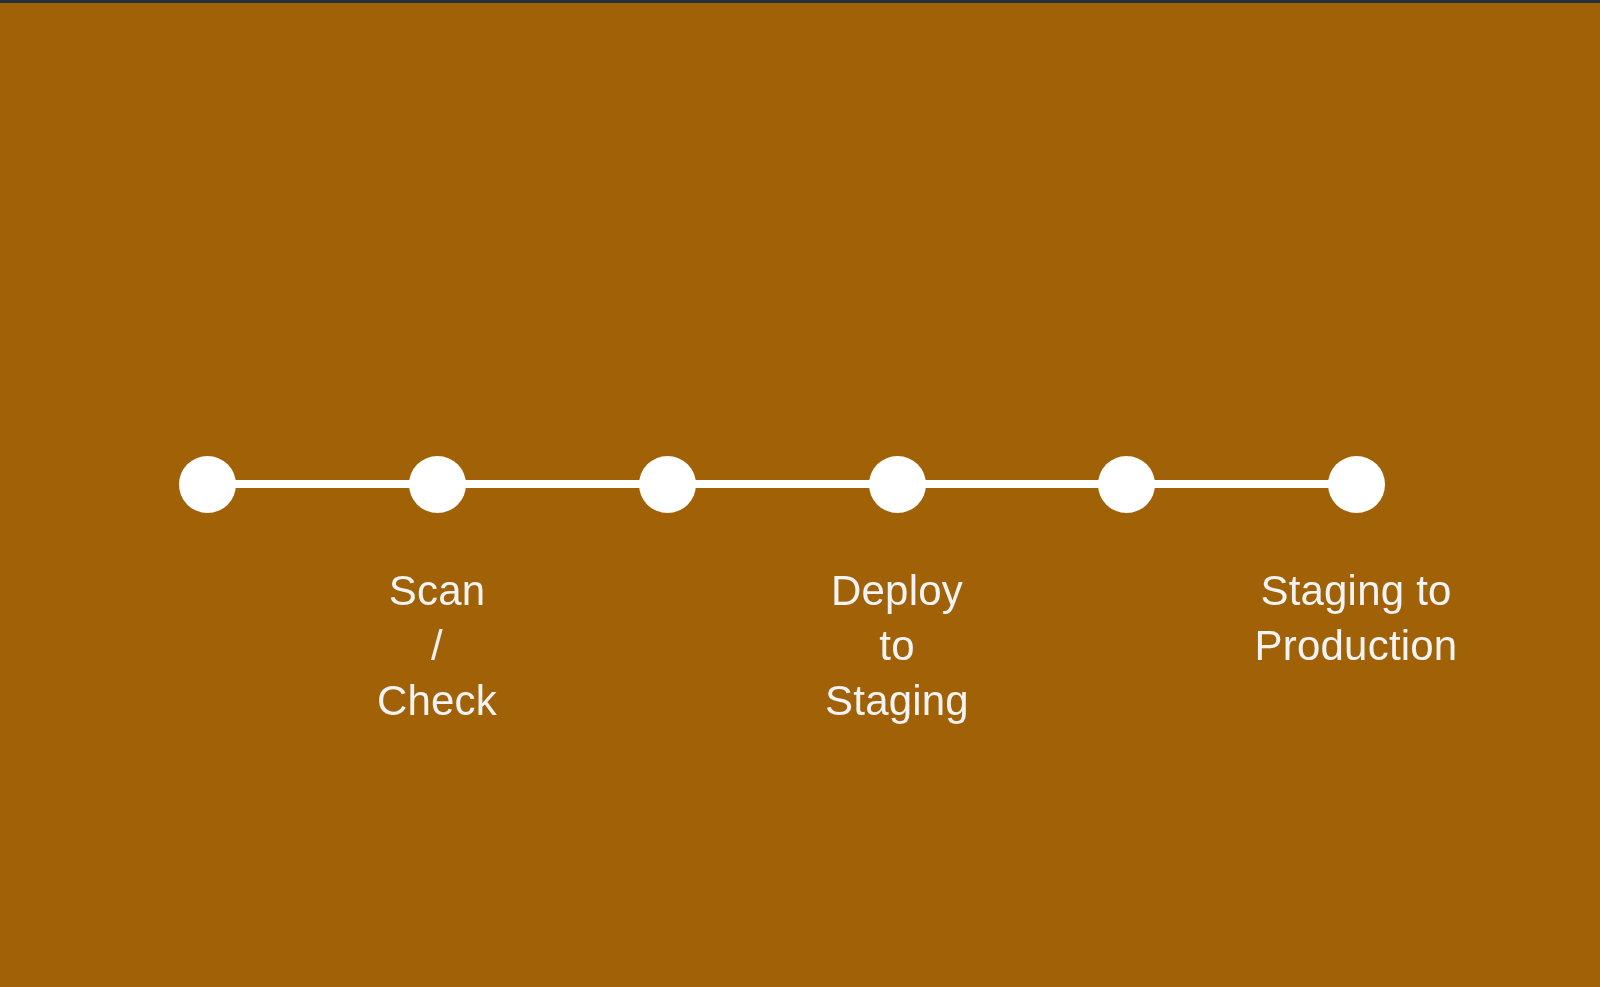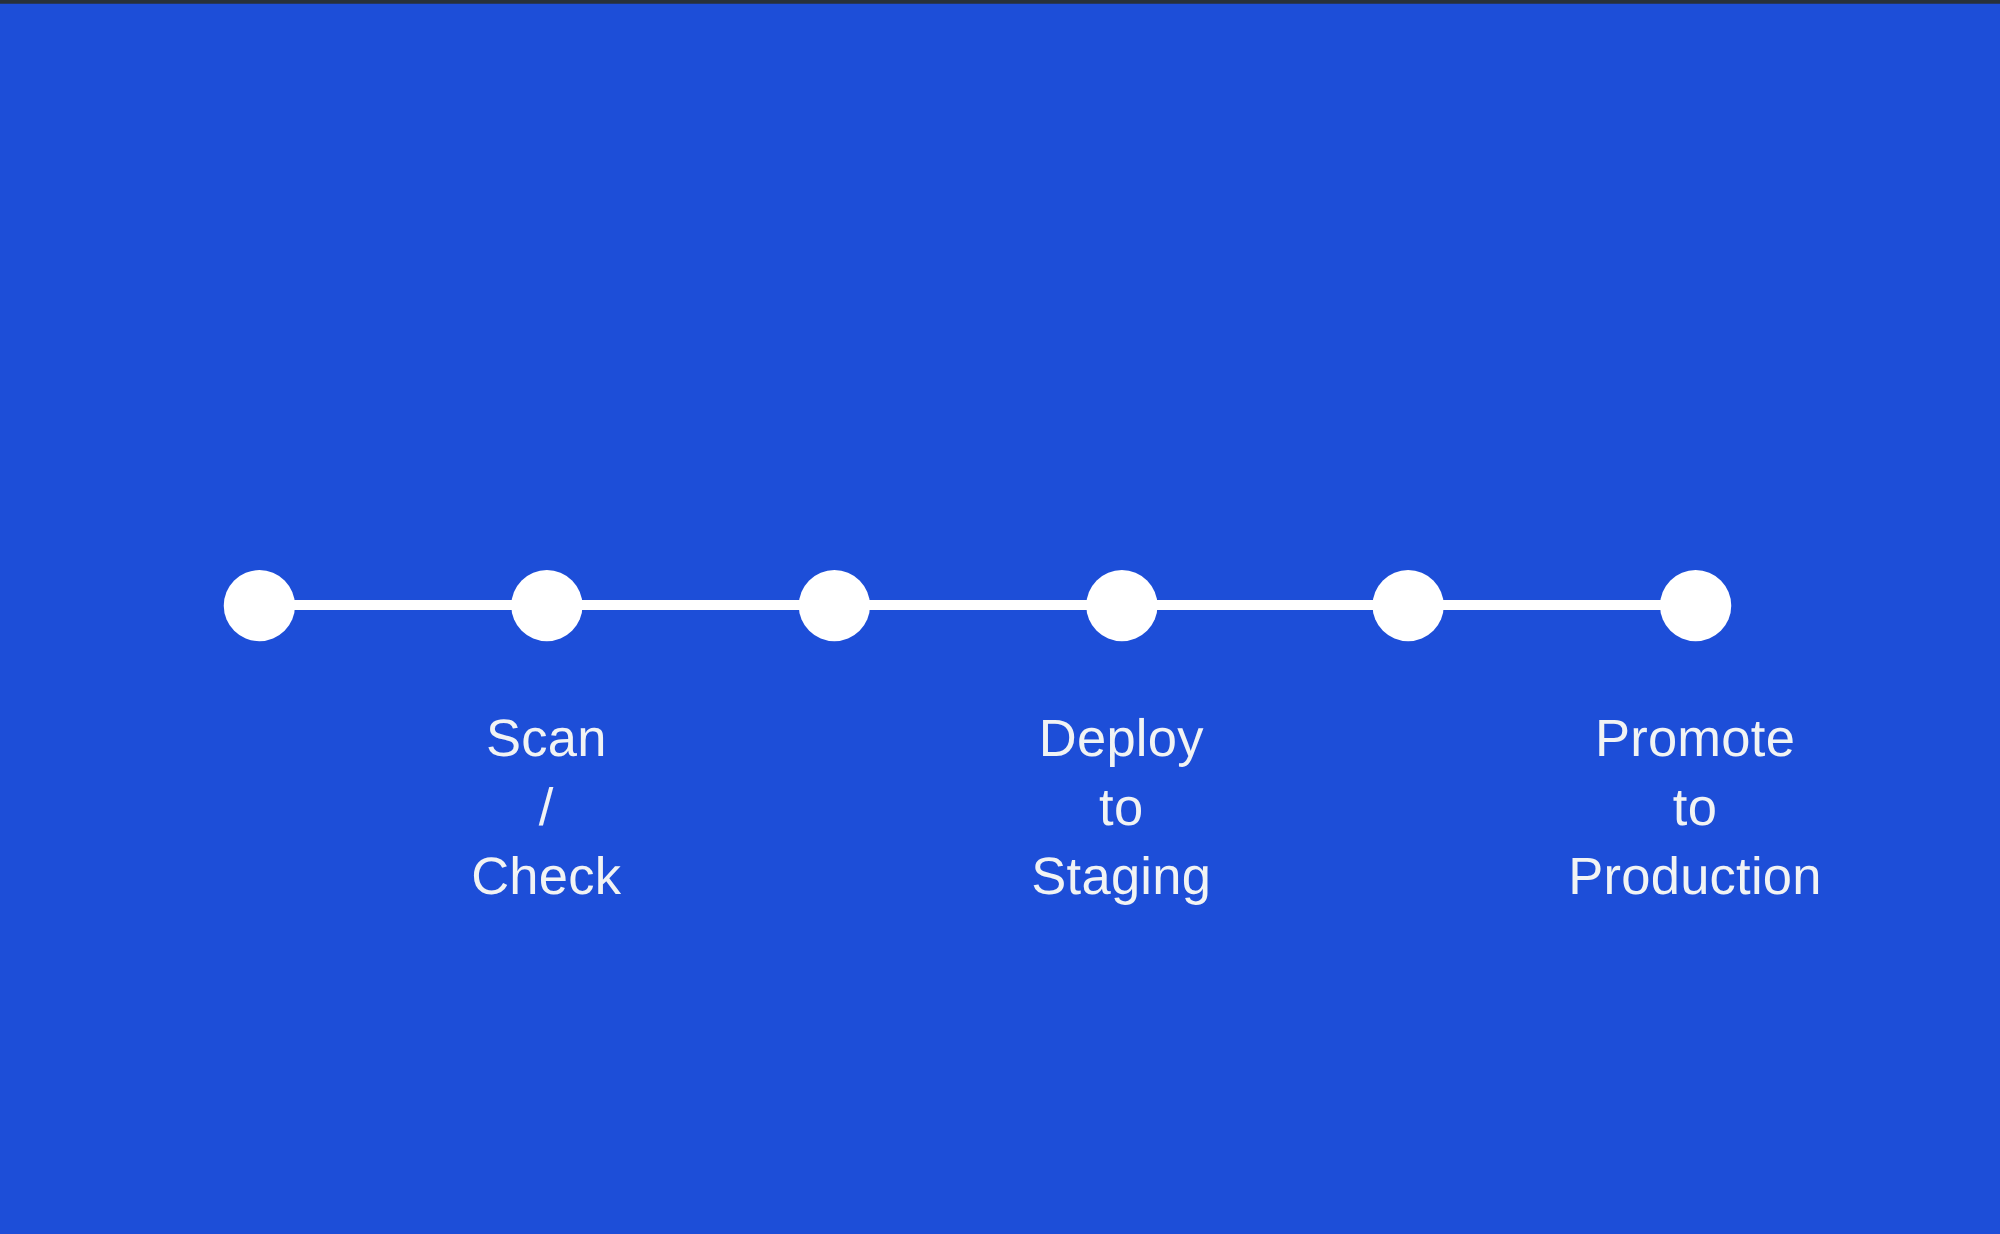--- a/index.html
+++ b/index.html
@@ -4,21 +4,21 @@
 <style>
   html, body {
     margin: 0;
     padding: 0;
     background: #1e252d;
   }
   .canvas {
     position: relative;
     width: 1600px;
     height: 987px;
-    background: #1d4ed8;
+    background: #a16207;
     overflow: hidden;
     font-family: "Liberation Sans", sans-serif;
   }
   .top-edge {
     position: absolute;
     left: 0; top: 0;
     width: 100%; height: 3px;
     background: #28313B;
   }
   .timeline-line {
@@ -90,17 +90,17 @@
 Staging</div>
     <div class="node"></div>
   </div>
 
   <div class="stage s5">
 
     <div class="node"></div>
   </div>
 
   <div class="stage s6">
-    <div class="stage-label below">Promote to
+    <div class="stage-label below">Staging to
 Production</div>
     <div class="node"></div>
   </div>
 </div>
 
 </body></html>

